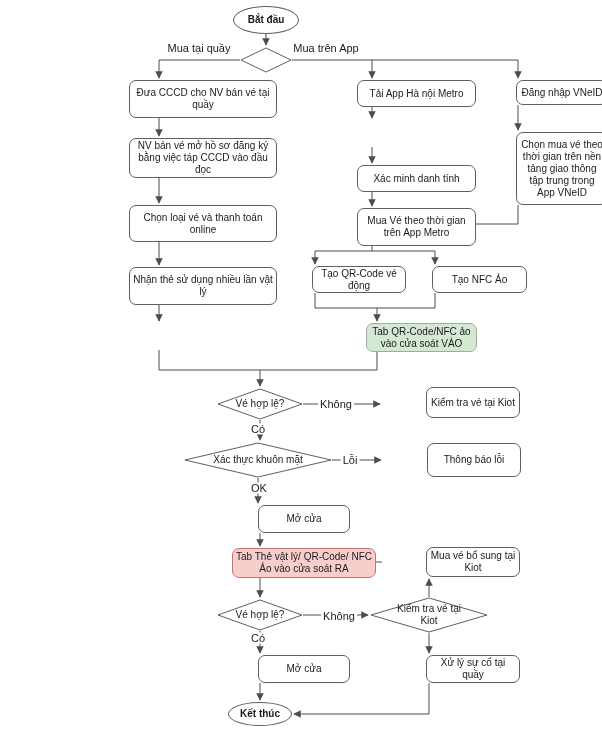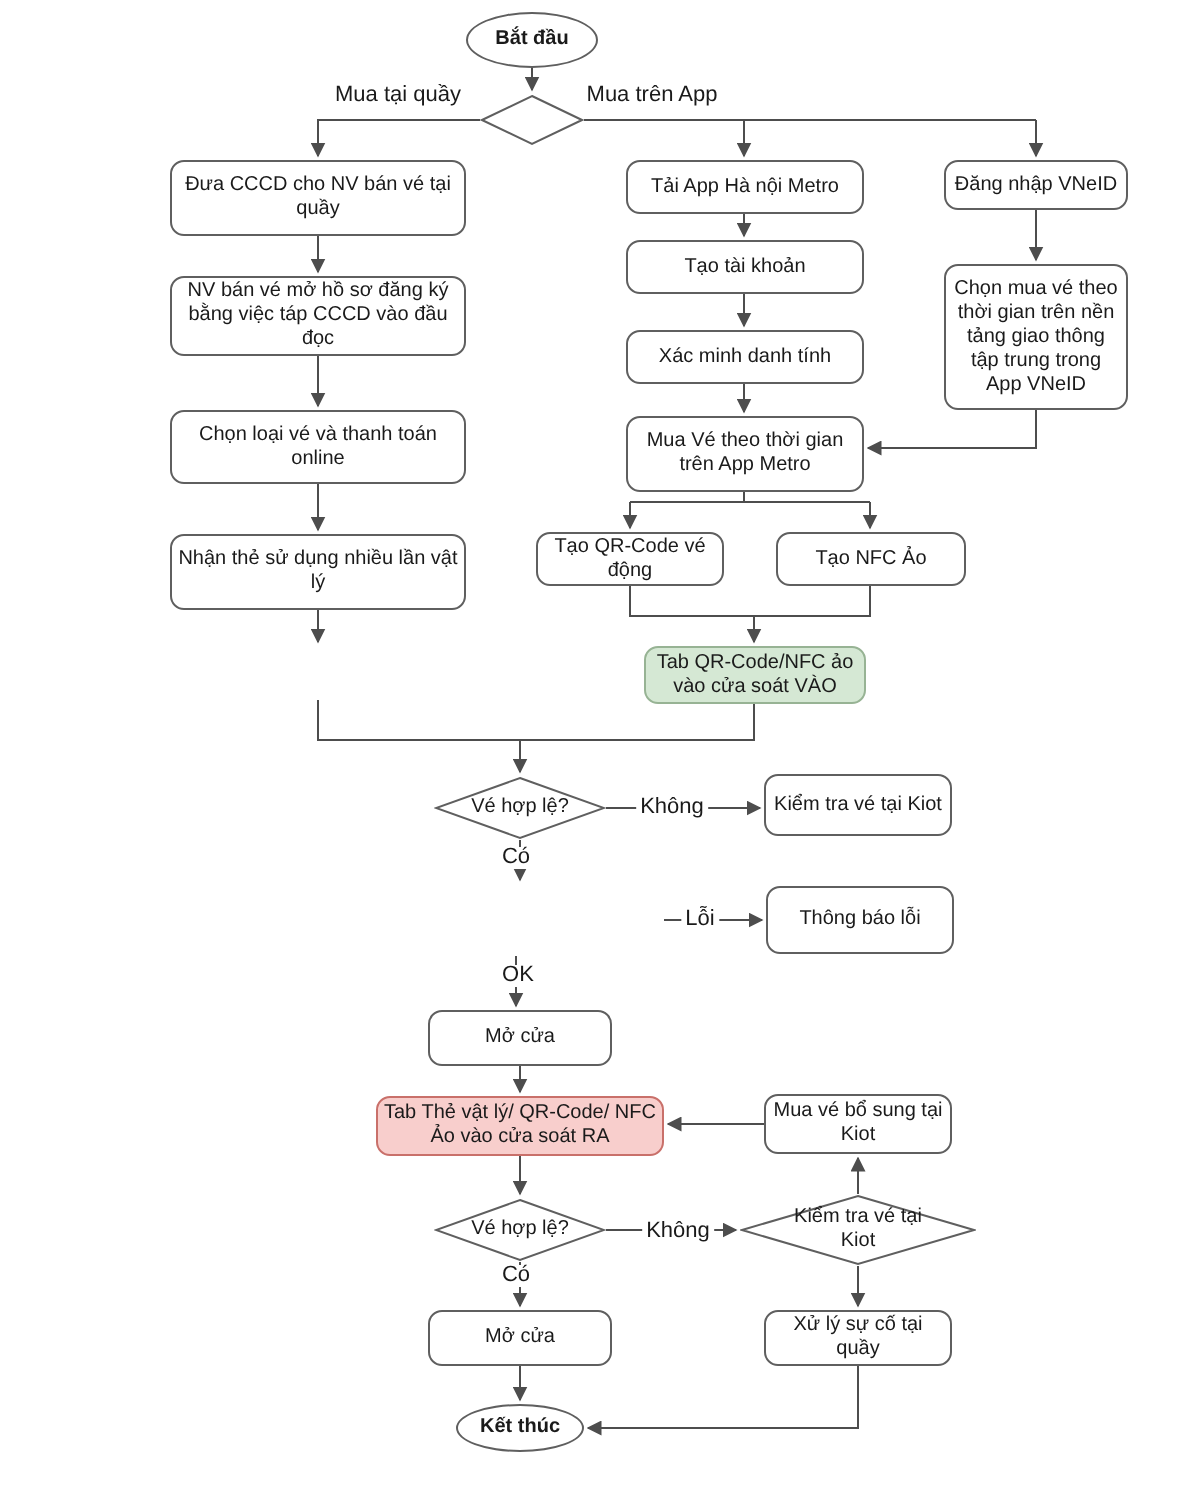--- a/index.html
+++ b/index.html
@@ -2,21 +2,21 @@
 <html><head>
 <meta charset="utf-8">
 <style>
   html,body{margin:0;padding:0;background:#fff;}
   #canvas{position:relative;width:602px;height:749px;background:#ffffff;
           font-family:"Liberation Sans", sans-serif;color:#1a1a1a;overflow:hidden;}
   #edges{position:absolute;left:0;top:0;width:602px;height:749px;pointer-events:none;}
   .edge{fill:none;stroke:#4d4d4d;stroke-width:1;}
   .node{position:absolute;box-sizing:border-box;display:flex;align-items:center;justify-content:center;
         text-align:center;font-size:10px;line-height:12px;}
-  .rect{background:#ffffff;border:1px solid #5f5f5f;border-radius:7px;padding:1px 3px;}
+  .rect{background:#ffffff;border:1px solid #5f5f5f;border-radius:7px;padding:1px 3px;margin-left:44px;}
   .terminator{background:#ffffff;border:1px solid #5f5f5f;border-radius:50%;font-weight:bold;}
   .green{background:#d5e8d4;border-color:#97b394;}
   .pink{background:#f8cecc;border-color:#c9706a;}
   .dmd{background:transparent;}
   .dmd .dshape{position:absolute;left:0;top:0;width:100%;height:100%;}
   .dmd polygon{fill:#ffffff;stroke:#5f5f5f;stroke-width:1;}
   .dmd .lbl{position:relative;z-index:1;}
   .elabel{position:absolute;transform:translate(-50%,-50%);font-size:11px;line-height:11px;
           background:#ffffff;padding:0 2px;white-space:nowrap;}
 </style>
@@ -85,23 +85,20 @@
   <div class="node rect" style="left:85px;top:205px;width:148px;height:37px">
     <span class="lbl">Chọn loại vé và thanh toán online</span>
   </div>
   <div class="node rect" style="left:85px;top:267px;width:148px;height:38px">
     <span class="lbl">Nhận thẻ sử dụng nhiều lần vật lý</span>
   </div>
 
   <div class="node rect" style="left:313px;top:80px;width:119px;height:27px">
     <span class="lbl">Tải App Hà nội Metro</span>
   </div>
-  <div class="node rect" style="left:313px;top:120px;width:119px;height:27px">
-    <span class="lbl">Tạo tài khoản</span>
-  </div>
   <div class="node rect" style="left:313px;top:165px;width:119px;height:27px">
     <span class="lbl">Xác minh danh tính</span>
   </div>
   <div class="node rect" style="left:313px;top:208px;width:119px;height:38px">
     <span class="lbl">Mua Vé theo thời gian trên App Metro</span>
   </div>
   <div class="node rect" style="left:268px;top:266px;width:94px;height:27px">
     <span class="lbl">Tạo QR-Code vé động</span>
   </div>
   <div class="node rect" style="left:388px;top:266px;width:95px;height:27px">
@@ -119,20 +116,26 @@
   </div>
 
   <div class="node dmd" style="left:217px;top:388px;width:86px;height:32px">
     <svg class="dshape" viewBox="0 0 86 32" preserveAspectRatio="none">
         <polygon points="43,1 85,16 43,31 1,16"></polygon>
       </svg>
     <span class="lbl">Vé hợp lệ?</span>
   </div>
   <div class="node rect" style="left:382px;top:387px;width:94px;height:31px">
     <span class="lbl">Kiểm tra vé tại Kiot</span>
+  </div>
+  <div class="node dmd" style="left:184px;top:442px;width:148px;height:36px">
+    <svg class="dshape" viewBox="0 0 148 36" preserveAspectRatio="none">
+        <polygon points="74,1 147,18 74,35 1,18"></polygon>
+      </svg>
+    <span class="lbl">Xác thực khuôn mặt</span>
   </div>
   <div class="node rect" style="left:383px;top:443px;width:94px;height:34px">
     <span class="lbl">Thông báo lỗi</span>
   </div>
   <div class="node rect" style="left:214px;top:505px;width:92px;height:28px">
     <span class="lbl">Mở cửa</span>
   </div>
 
   <div class="node rect pink" style="left:188px;top:548px;width:144px;height:30px">
     <span class="lbl">Tab Thẻ vật lý/ QR-Code/ NFC Ảo vào cửa soát RA</span>

